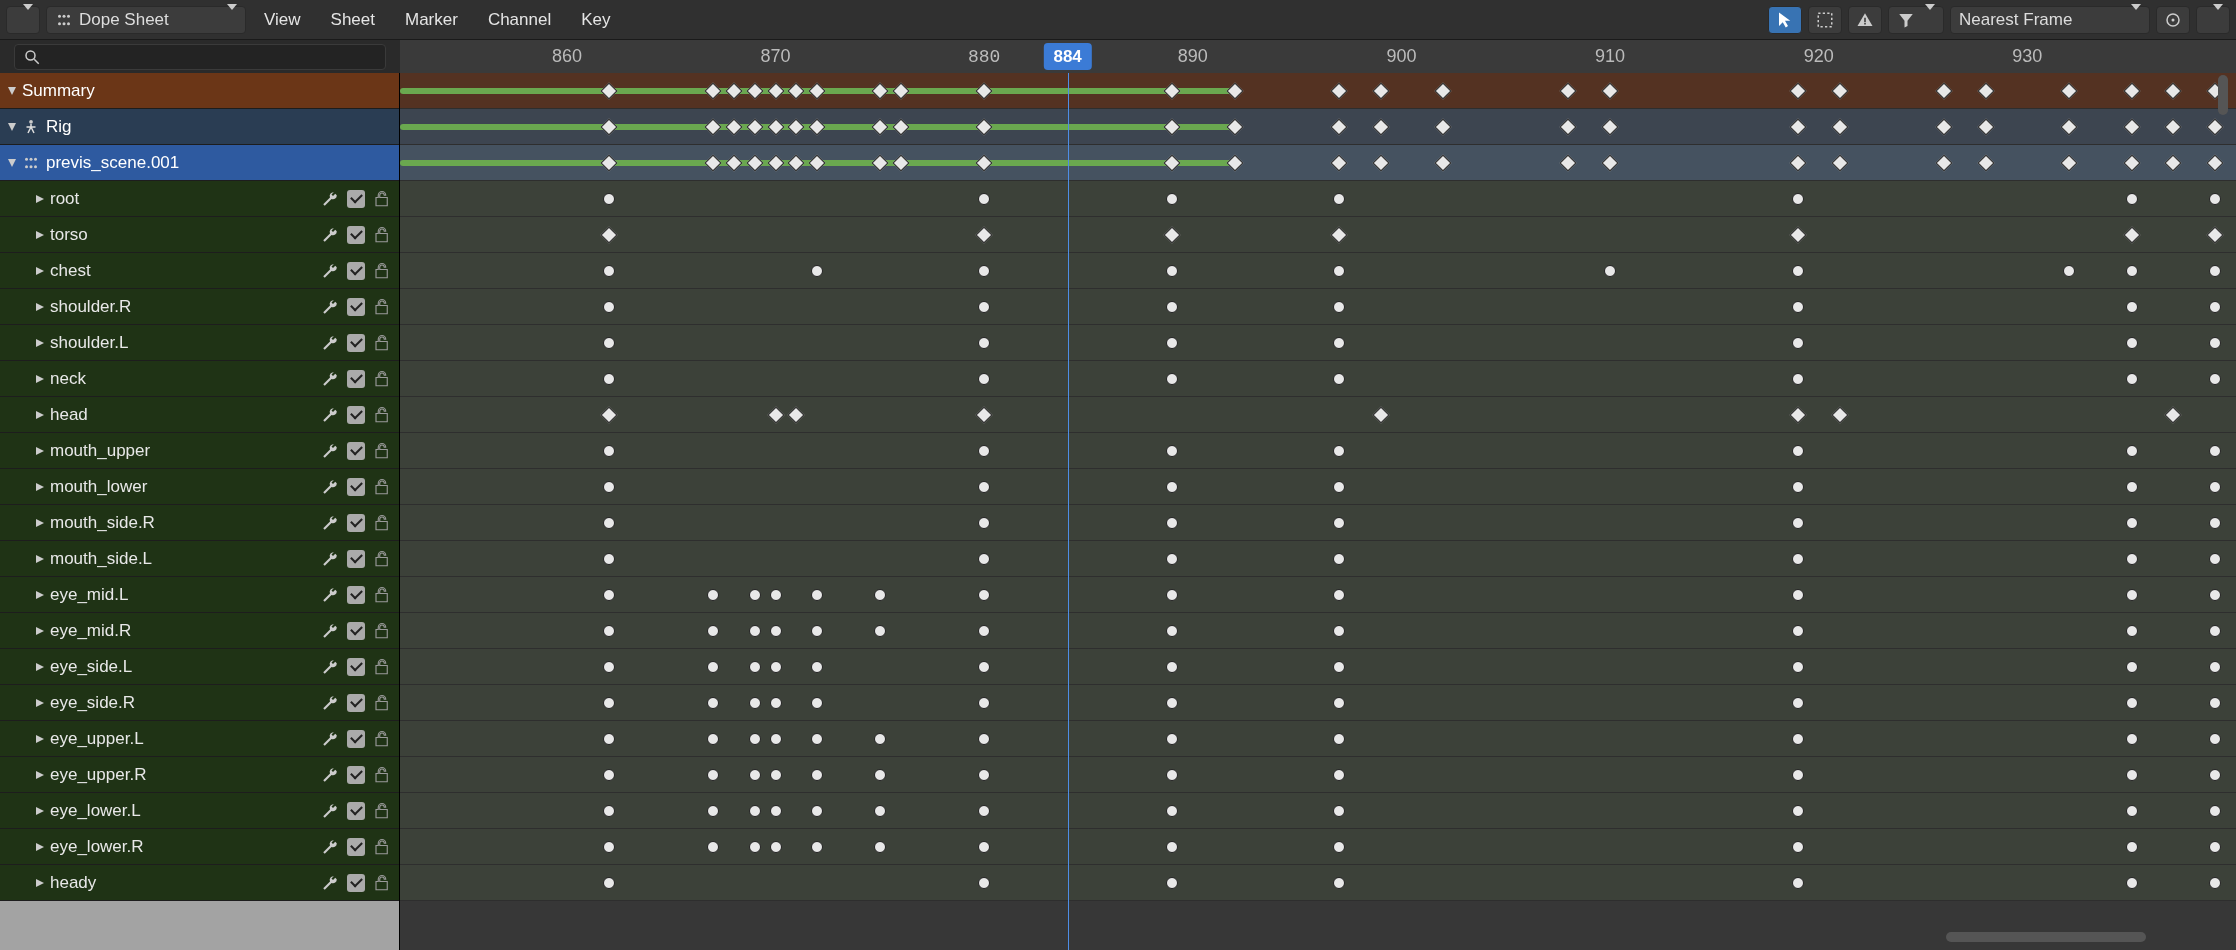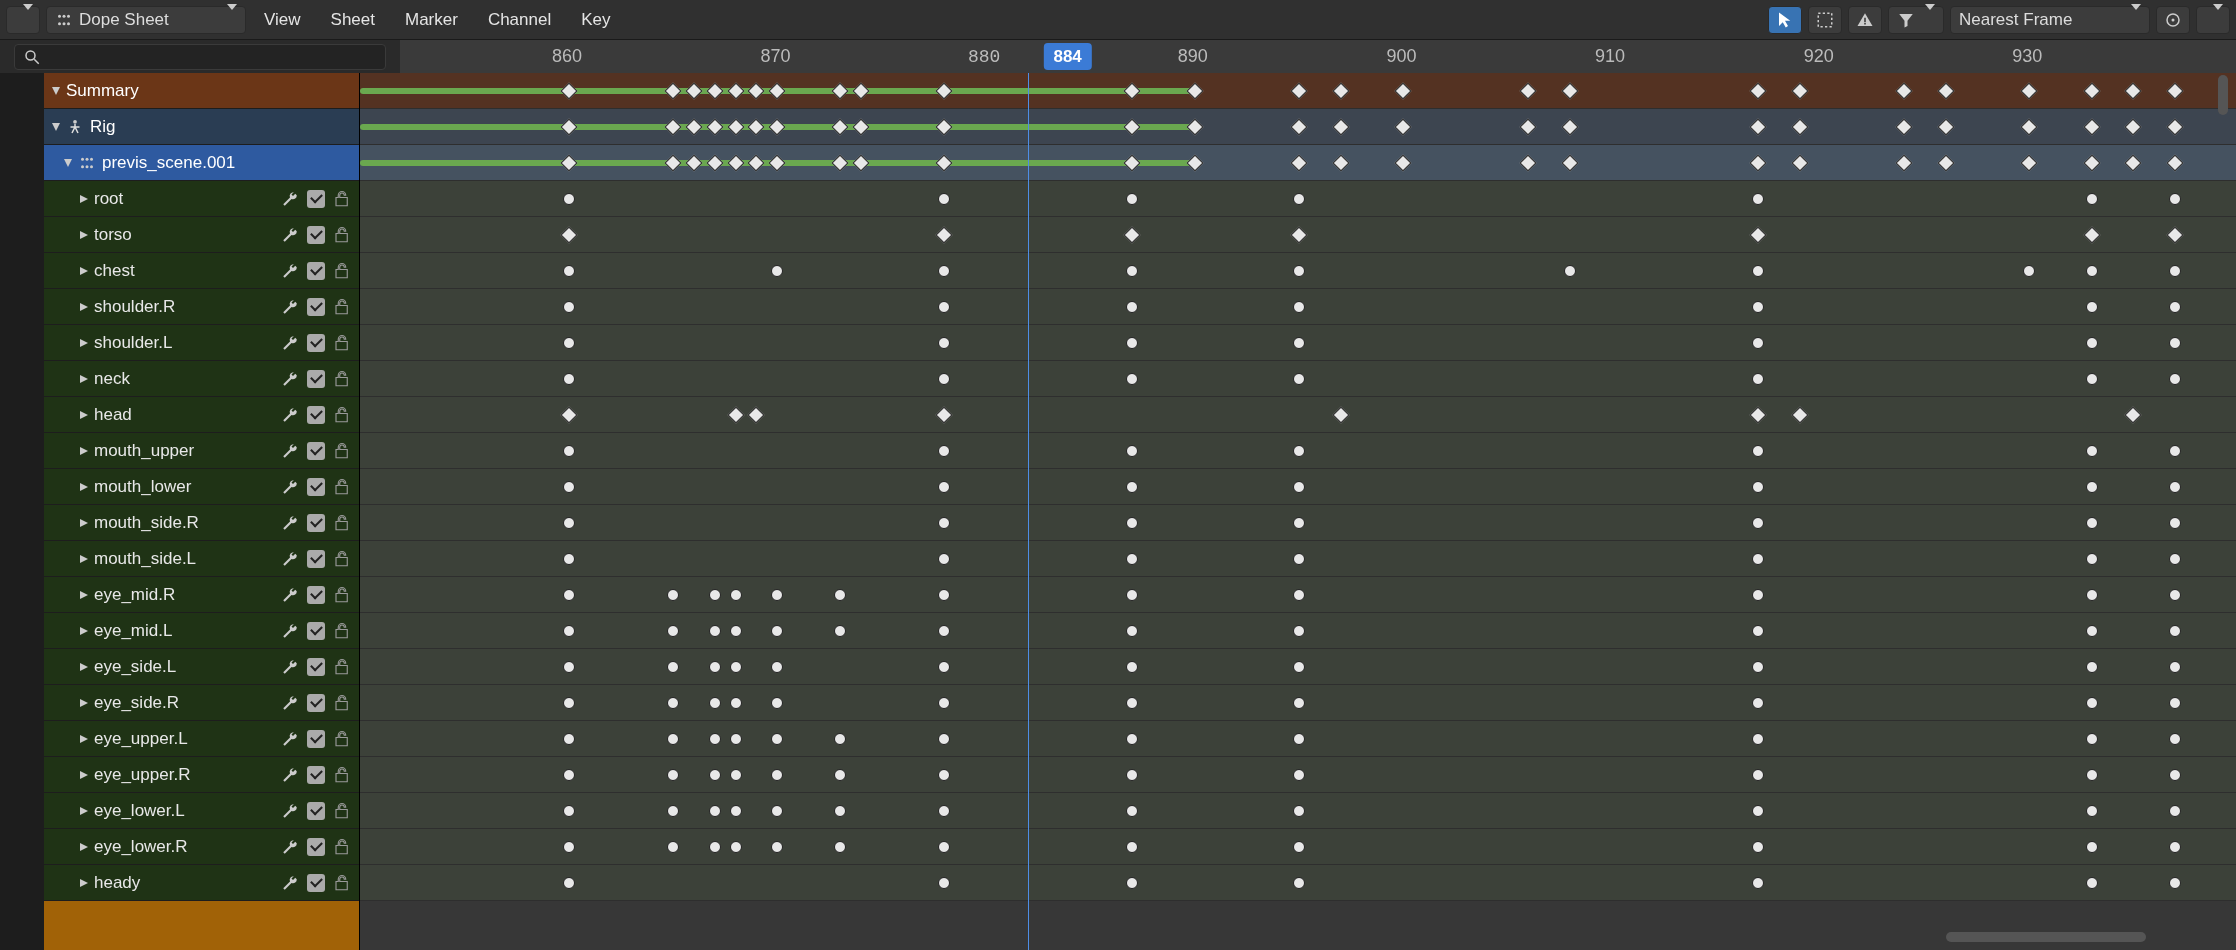--- a/index.html
+++ b/index.html
@@ -109,25 +109,24 @@
 
   
   .main {
     display: flex;
     height: calc(950px - 40px - 33px);
     width: 100%;
   }
 
   
   .channels {
-    width: 316px;
-    background: #a16207;
+    width: 400px;
+    background: #a3a3a3;
     overflow: hidden;
     border-right: 1px solid #000;
-    margin-left: 44px;
   }
   .ch-row {
     height: 36px;
     display: flex;
     align-items: center;
     padding: 0 8px 0 8px;
     gap: 6px;
     border-bottom: 1px solid #1d1d1d;
   }
   .ch-row.summary { background: #6b3617; color: #fff; }
@@ -148,21 +147,21 @@
   }
   .disc.right {
     border-top: 4px solid transparent;
     border-bottom: 4px solid transparent;
     border-left: 8px solid #ccc;
     border-right: none;
   }
   .ch-label { flex: 1; white-space: nowrap; overflow: hidden; }
   .ch-tools { display: flex; align-items: center; gap: 8px; }
 
-  .ch-indent-1 { padding-left: 20px; }
+  .ch-indent-1 { padding-left: 8px; }
   .ch-indent-2 { padding-left: 36px; }
 
   
   .timeline {
     flex: 1;
     position: relative;
     overflow: hidden;
     background: #373737;
   }
   .tl-rows { position: absolute; top: 0; left: 0; right: 0; }
@@ -575,38 +574,38 @@
           <span class="checkbox"></span>
           <span>
             <svg class="icon" viewBox="0 0 24 24">
               <path d="M7 10V7a5 5 0 0 1 10 0h-2a3 3 0 0 0-6 0v3h10v11H4V10z" fill="none" stroke="#9a9a9a" stroke-width="1.5"></path>
             </svg>
           </span>
         </div>
       </div>
       <div class="ch-row bone ch-indent-2">
         <span class="disc right"></span>
+        <span class="ch-label">eye_mid.L</span>
+        <div class="ch-tools">
+          <span>
+            <svg class="icon" viewBox="0 0 24 24">
+              <path d="M21 7a5 5 0 0 1-7 5L5 21l-2-2 9-9A5 5 0 0 1 17 3l-3 3 2 2 3-3z"></path>
+            </svg>
+          </span>
+          <span class="checkbox"></span>
+          <span>
+            <svg class="icon" viewBox="0 0 24 24">
+              <path d="M7 10V7a5 5 0 0 1 10 0h-2a3 3 0 0 0-6 0v3h10v11H4V10z" fill="none" stroke="#9a9a9a" stroke-width="1.5"></path>
+            </svg>
+          </span>
+        </div>
+      </div>
+      <div class="ch-row bone ch-indent-2">
+        <span class="disc right"></span>
         <span class="ch-label">eye_mid.R</span>
-        <div class="ch-tools">
-          <span>
-            <svg class="icon" viewBox="0 0 24 24">
-              <path d="M21 7a5 5 0 0 1-7 5L5 21l-2-2 9-9A5 5 0 0 1 17 3l-3 3 2 2 3-3z"></path>
-            </svg>
-          </span>
-          <span class="checkbox"></span>
-          <span>
-            <svg class="icon" viewBox="0 0 24 24">
-              <path d="M7 10V7a5 5 0 0 1 10 0h-2a3 3 0 0 0-6 0v3h10v11H4V10z" fill="none" stroke="#9a9a9a" stroke-width="1.5"></path>
-            </svg>
-          </span>
-        </div>
-      </div>
-      <div class="ch-row bone ch-indent-2">
-        <span class="disc right"></span>
-        <span class="ch-label">eye_mid.L</span>
         <div class="ch-tools">
           <span>
             <svg class="icon" viewBox="0 0 24 24">
               <path d="M21 7a5 5 0 0 1-7 5L5 21l-2-2 9-9A5 5 0 0 1 17 3l-3 3 2 2 3-3z"></path>
             </svg>
           </span>
           <span class="checkbox"></span>
           <span>
             <svg class="icon" viewBox="0 0 24 24">
               <path d="M7 10V7a5 5 0 0 1 10 0h-2a3 3 0 0 0-6 0v3h10v11H4V10z" fill="none" stroke="#9a9a9a" stroke-width="1.5"></path>

